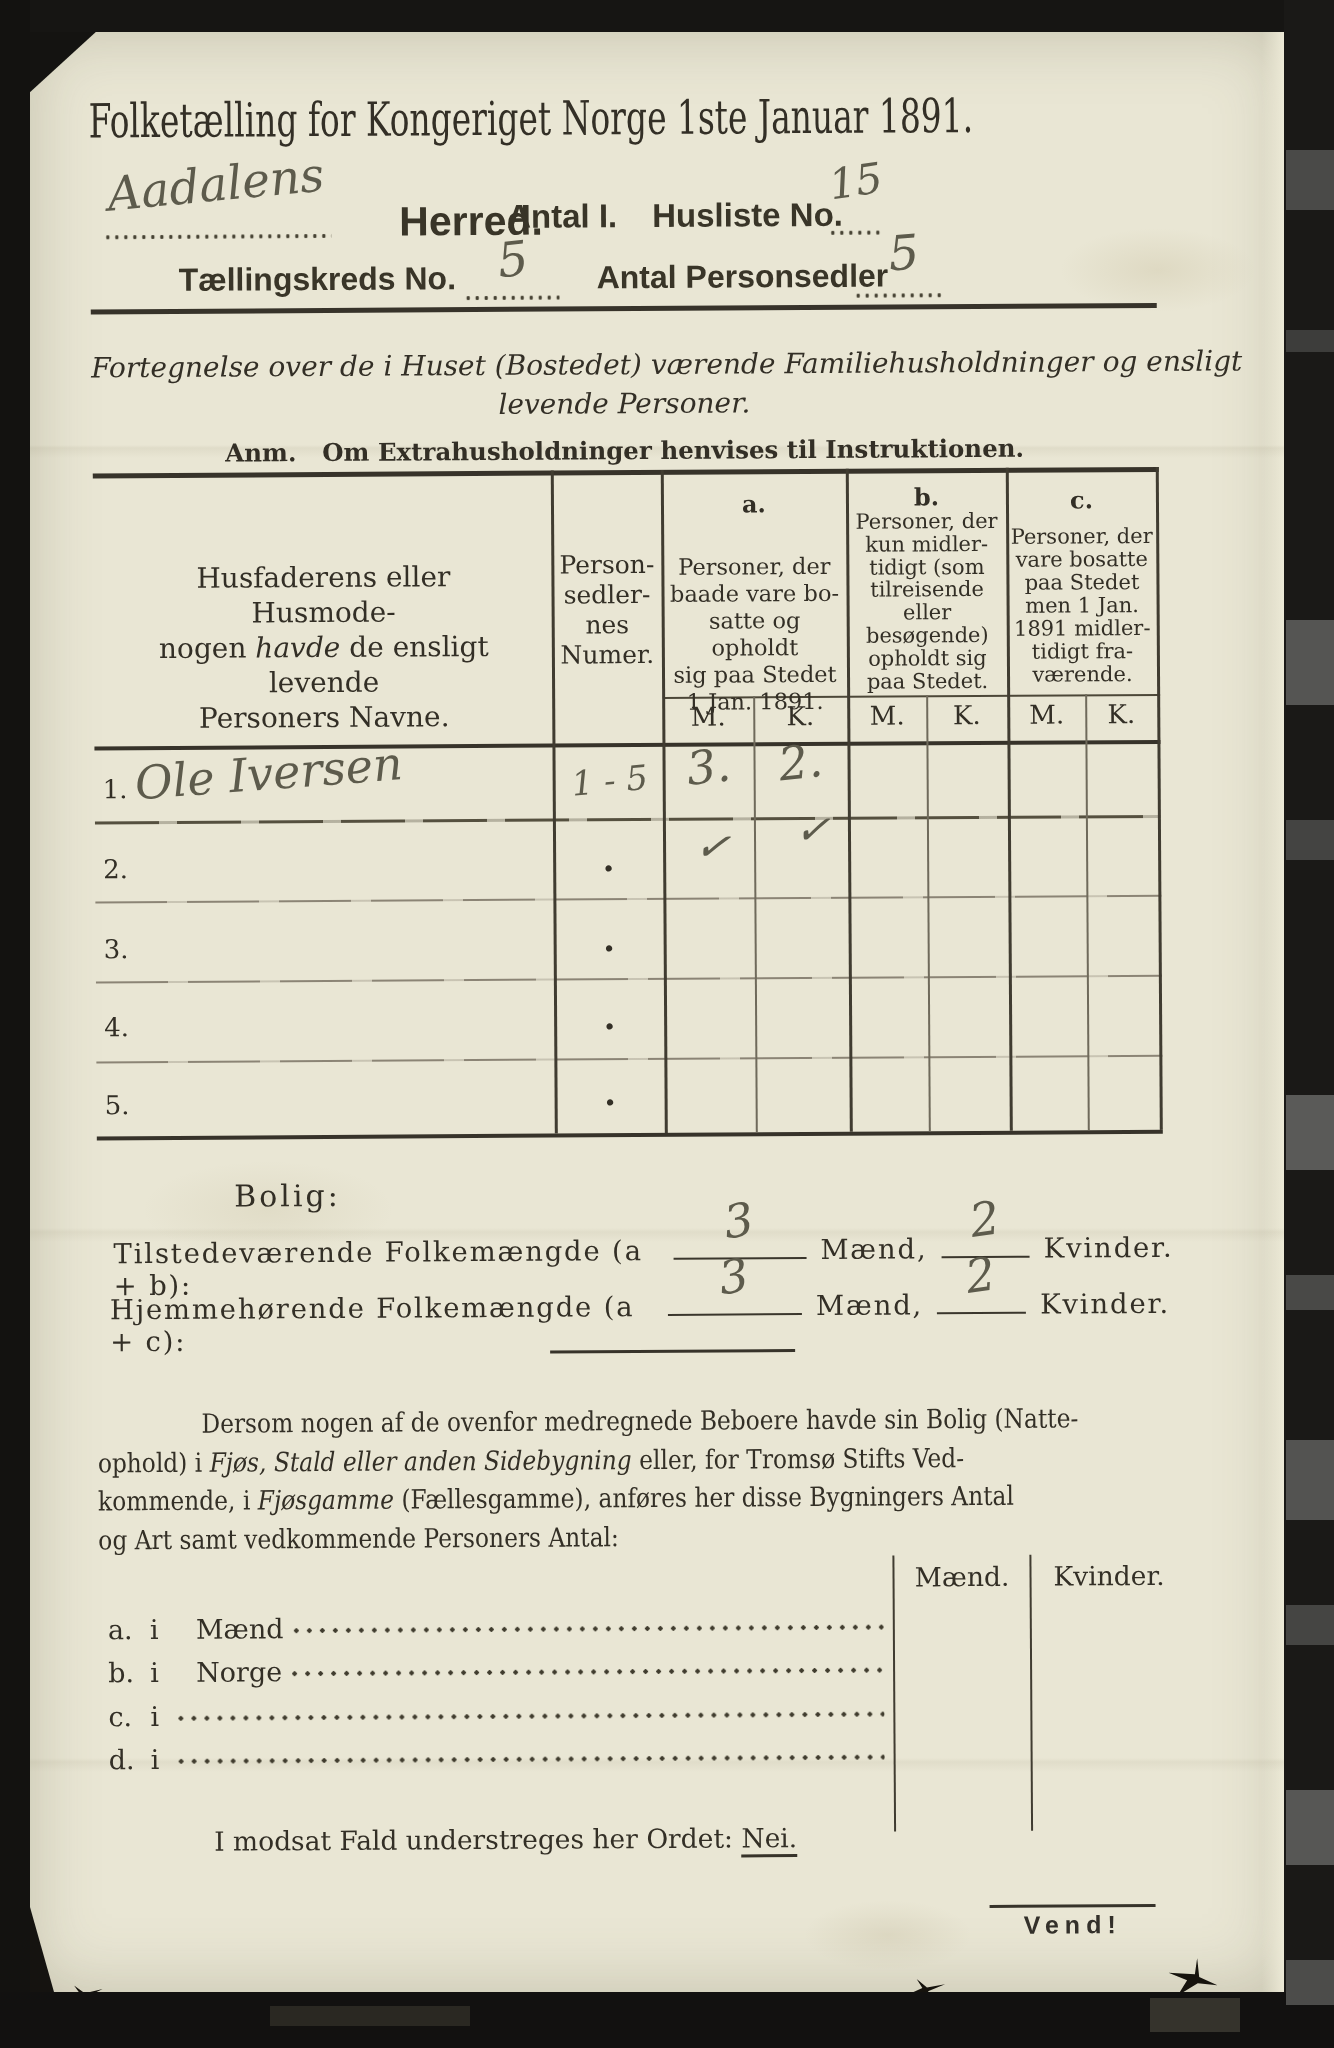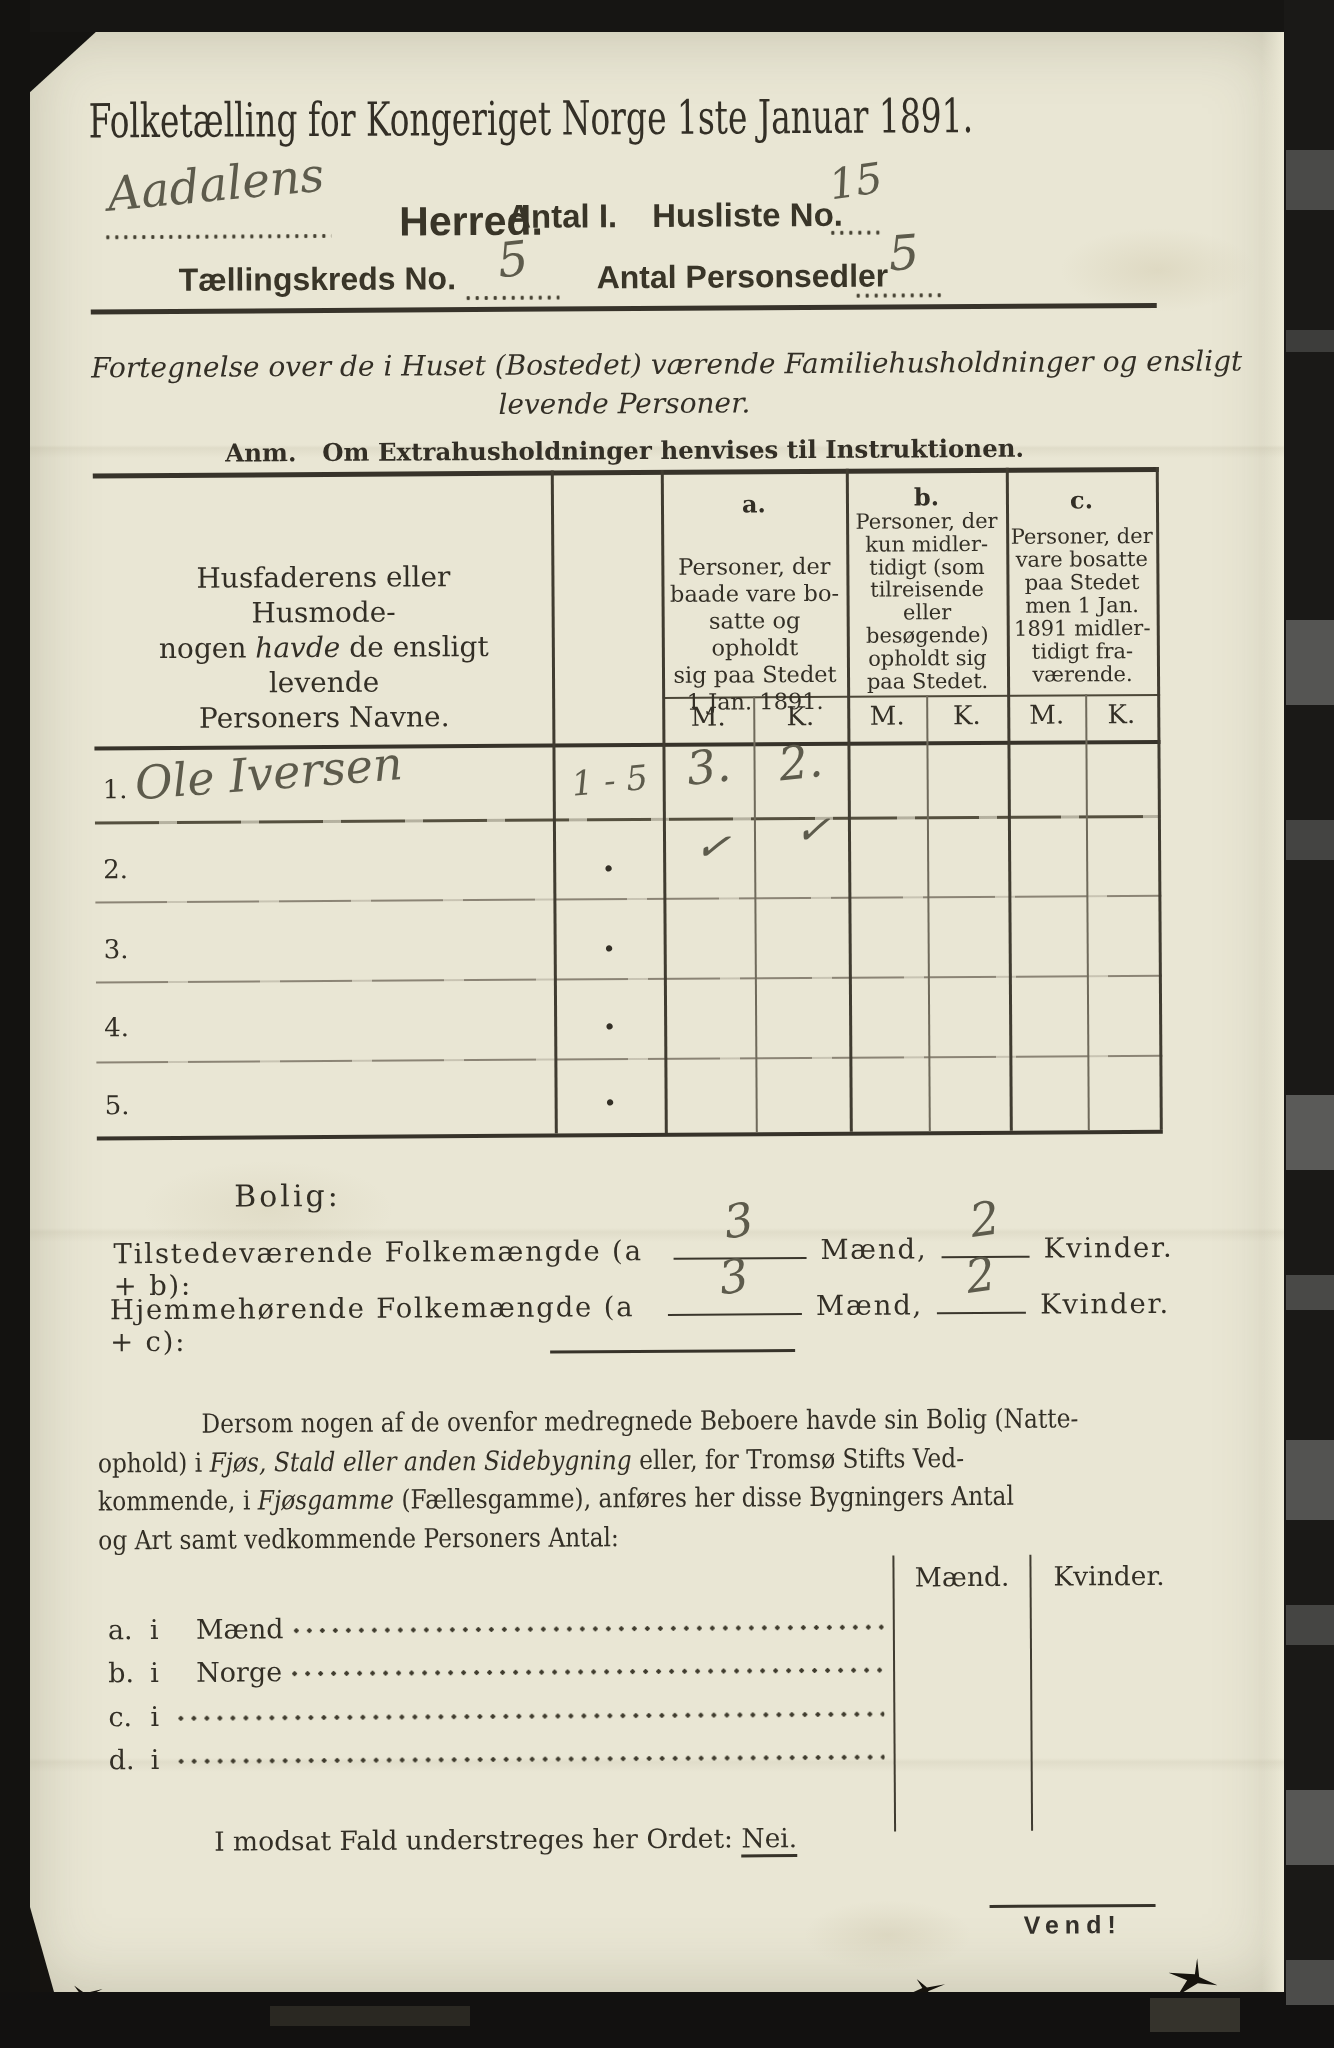--- a/index.html
+++ b/index.html
@@ -98,20 +98,24 @@
     <div class="abs vline" style="left:913px;top:0;height:663px;"></div>
     <div class="abs vline-thin" style="left:991px;top:227px;height:436px;"></div>
     <div class="abs vline" style="left:1063px;top:0;height:663px;"></div>
 
     <div class="abs print ctr" style="left:30px;top:88px;width:400px;font-size:28px;line-height:35px;">
       <div>Husfaderens eller Husmode-</div>
       <div><span>nogen </span><span class="it">havde</span><span> de ensligt levende</span></div>
       <div>Personers Navne.</div>
     </div>
 
+    <div class="abs print ctr pre" style="left:459px;top:80px;width:109px;font-size:25px;line-height:30px;">Person-
+sedler-
+nes
+Numer.</div>
 
     <div class="abs print ctr" style="left:569px;top:20px;width:184px;font-size:24px;font-weight:700;">a.</div>
     <div class="abs print ctr pre" style="left:569px;top:84px;width:184px;font-size:22.5px;line-height:27px;">Personer, der
 baade vare bo-
 satte og opholdt
 sig paa Stedet
 1 Jan. 1891.</div>
 
     <div class="abs print ctr" style="left:754px;top:14px;width:159px;font-size:24px;font-weight:700;">b.</div>
     <div class="abs print ctr pre" style="left:752px;top:42px;width:163px;font-size:21px;line-height:22.8px;">Personer, der

